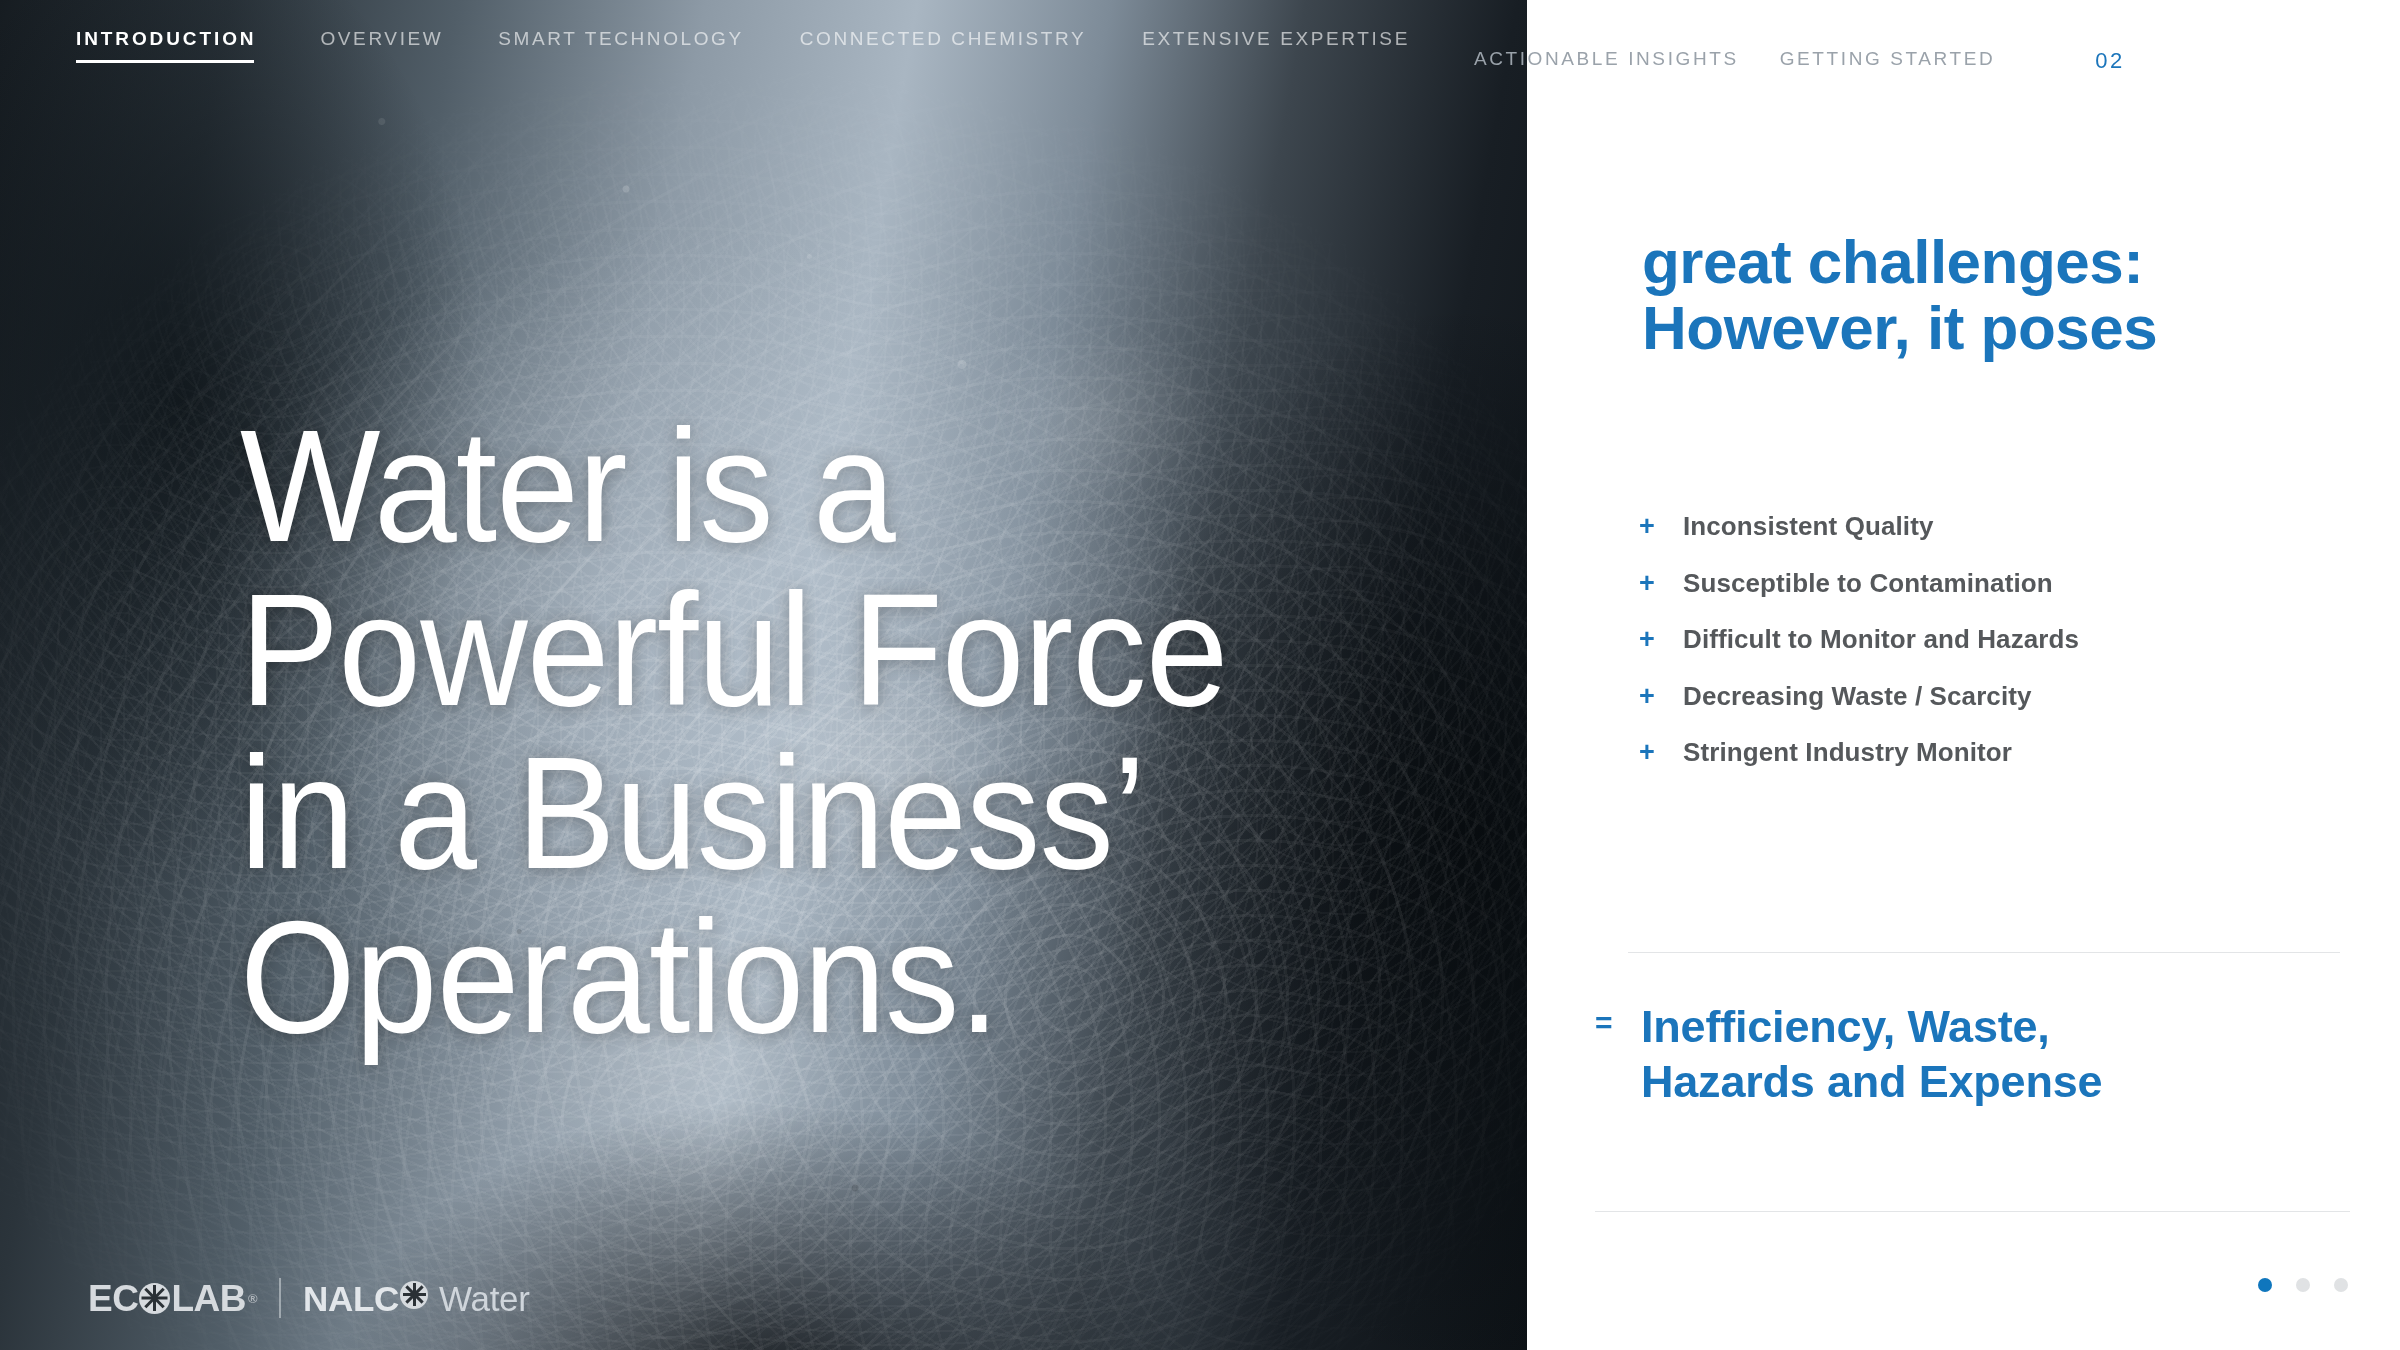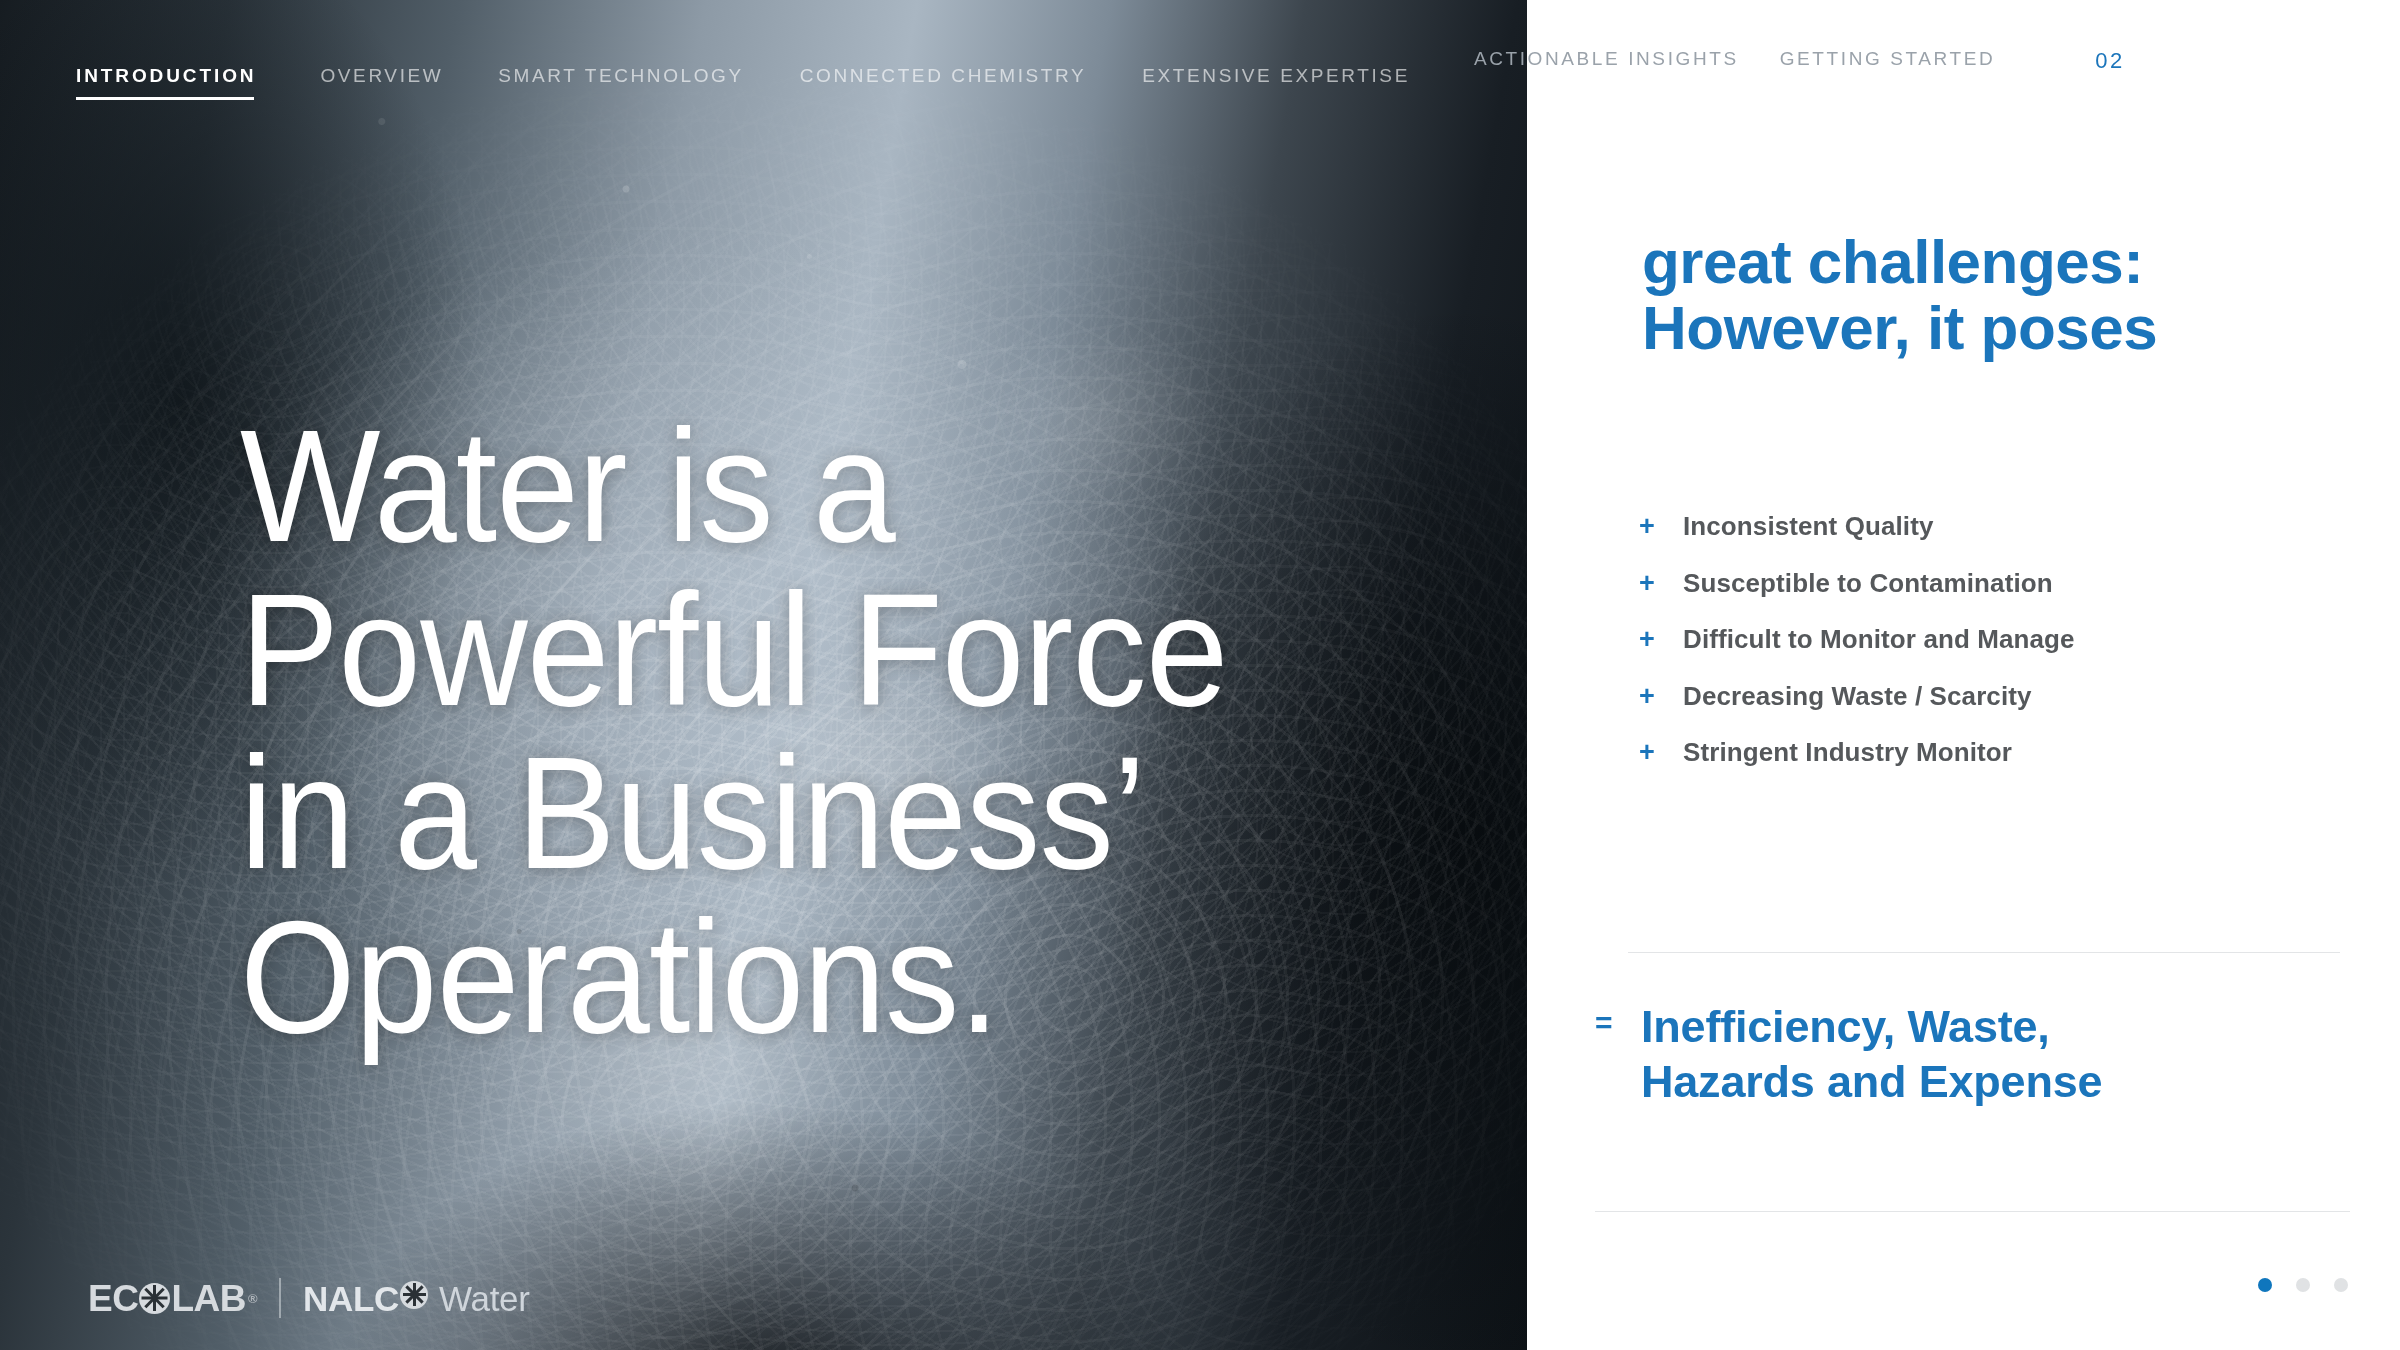--- a/index.html
+++ b/index.html
@@ -102,21 +102,21 @@
     display: flex;
     align-items: flex-start;
     z-index: 6;
     pointer-events: none;
   }
 
   .nav-left {
     display: flex;
     align-items: flex-start;
     padding-left: 76px;
-    padding-top: 65px;
+    padding-top: 28px;
     gap: 0;
     pointer-events: auto;
   }
 
   .nav-right {
     display: flex;
     align-items: flex-start;
     padding-top: 48px;
     gap: 0;
     pointer-events: auto;
@@ -434,21 +434,21 @@
       <div class="bullet-row">
         <span class="bullet-mark">+</span>
         <span class="bullet-text">Inconsistent Quality</span>
       </div>
       <div class="bullet-row">
         <span class="bullet-mark">+</span>
         <span class="bullet-text">Susceptible to Contamination</span>
       </div>
       <div class="bullet-row">
         <span class="bullet-mark">+</span>
-        <span class="bullet-text">Difficult to Monitor and Manage</span>
+        <span class="bullet-text">Difficult to Monitor and Hazards</span>
       </div>
       <div class="bullet-row">
         <span class="bullet-mark">+</span>
         <span class="bullet-text">Decreasing Waste / Scarcity</span>
       </div>
       <div class="bullet-row">
         <span class="bullet-mark">+</span>
         <span class="bullet-text">Stringent Industry Monitor</span>
       </div>
     </div>

